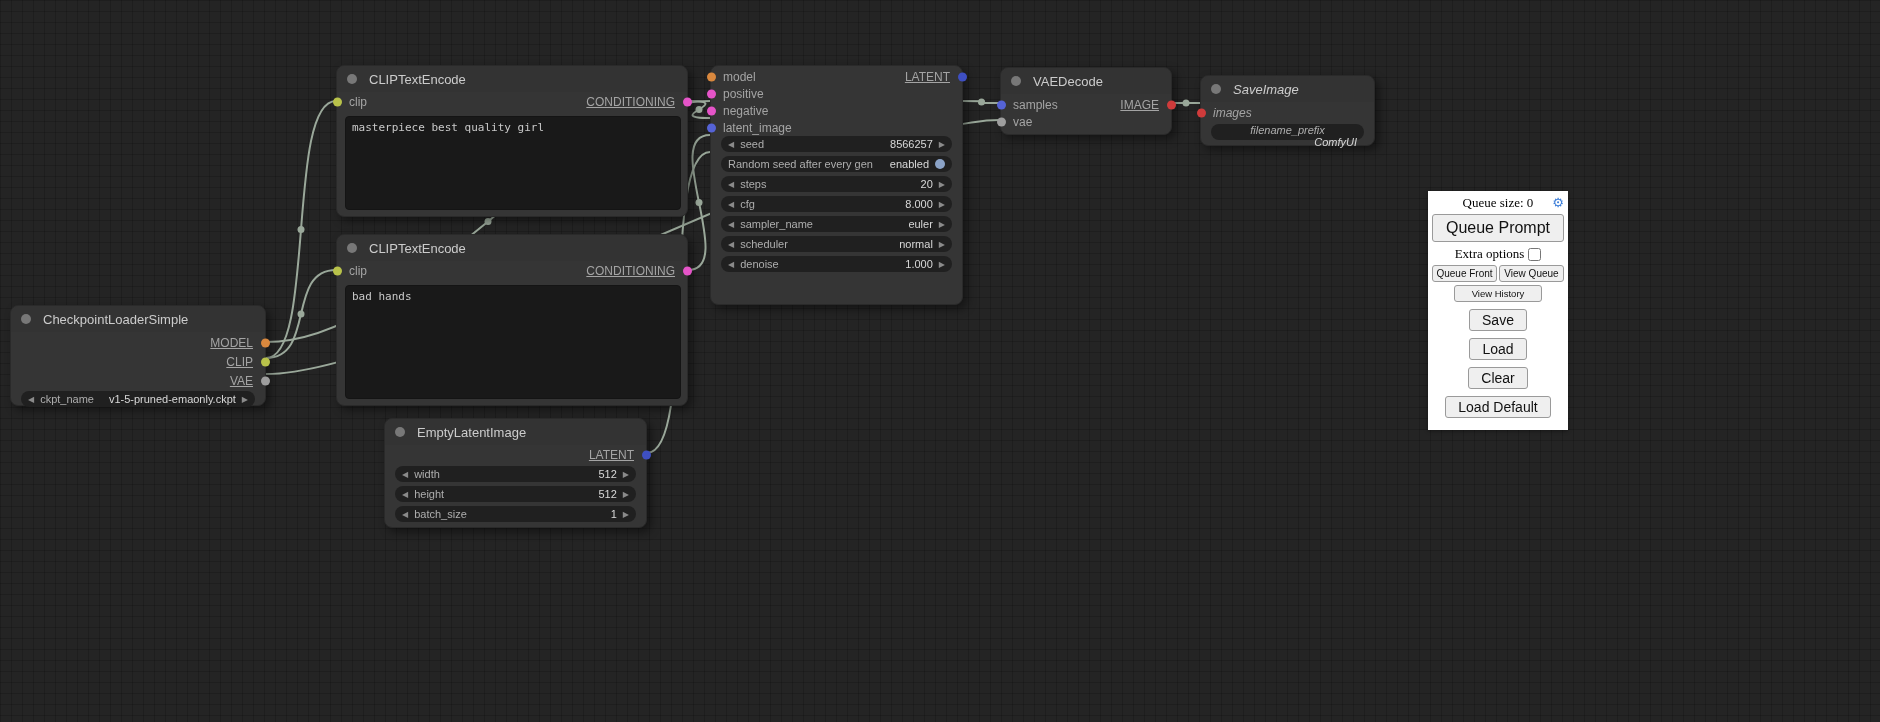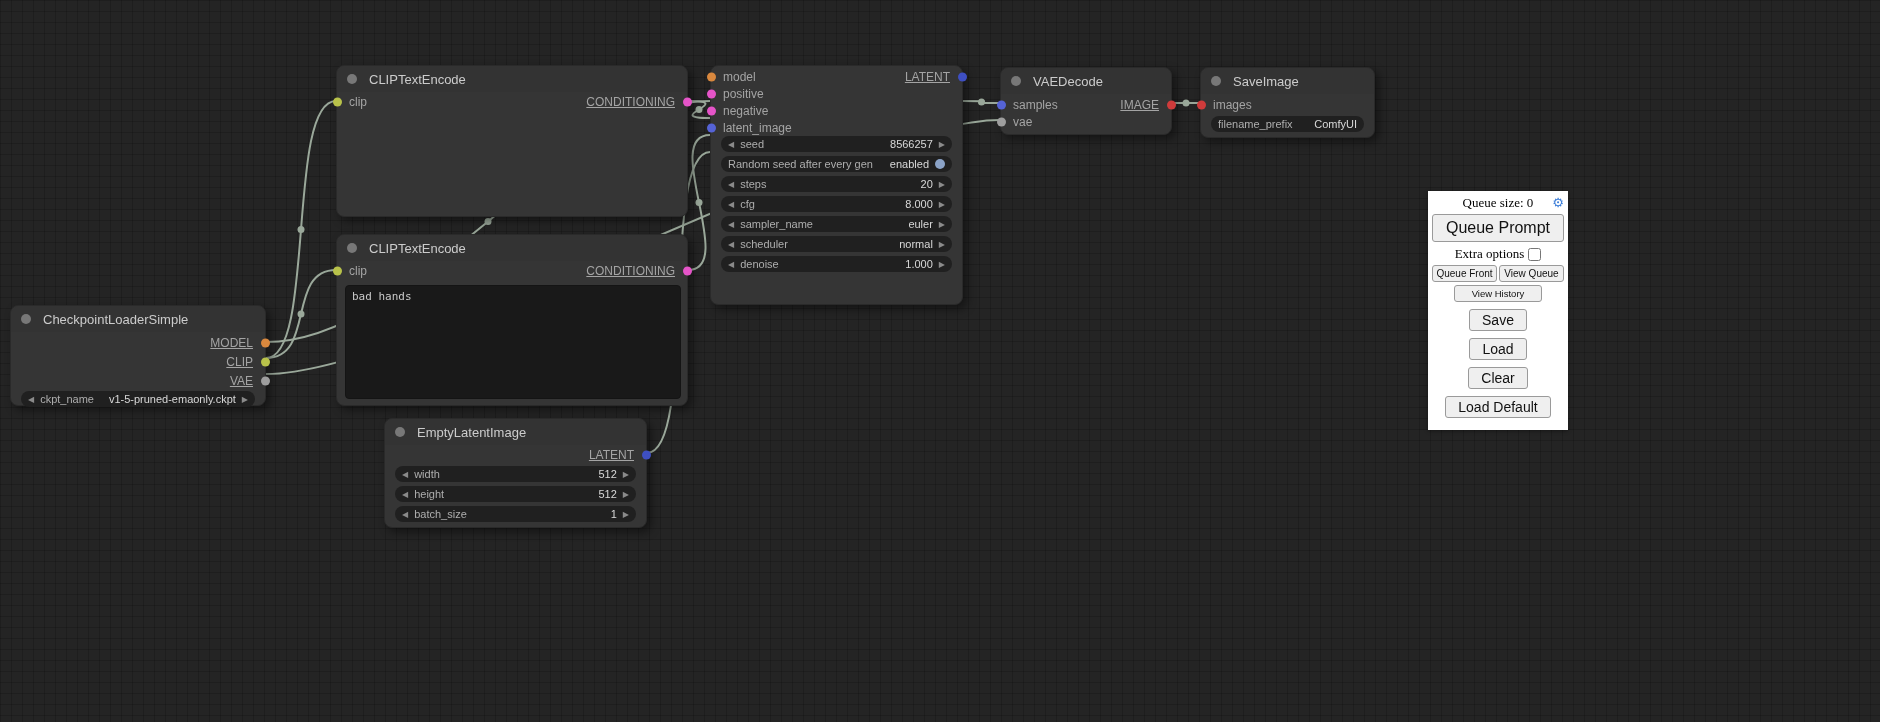--- a/index.html
+++ b/index.html
@@ -58,23 +58,23 @@
     padding:4px 6px;resize:none;outline:none;margin:6px 8px 0;
   }
 
   
   #node-checkpoint{left:10px;top:305px;width:256px;height:101px;}
   #node-clip-pos{left:336px;top:65px;width:352px;height:152px;}
   #node-clip-neg{left:336px;top:234px;width:352px;height:172px;}
   #node-latent{left:384px;top:418px;width:263px;height:110px;}
   #node-ksampler{left:710px;top:65px;width:253px;height:240px;}
   #node-vaedecode{left:1000px;top:67px;width:172px;height:68px;}
-  #node-saveimage{left:1200px;top:67px;width:175px;height:71px;}
+  #node-saveimage{left:1200px;top:75px;width:175px;height:71px;font-style:italic;}
   #node-checkpoint .widget{margin:2px 10px 0;}
-  #node-saveimage .widget{margin:3px 10px 0;}
+  #node-saveimage .widget{margin:3px 10px 0;flex-direction:column;}
   #node-clip-pos .prompt{width:336px;height:94px;}
   #node-clip-neg .prompt{width:336px;height:114px;}
   #node-latent .widgets{margin-top:3px;}
 
   
   .menu{
     position:absolute;z-index:2;left:1428px;top:191px;width:140px;
     background:#ffffff;color:#000;padding:3px 4px 12px;text-align:center;
     font-family:"Liberation Serif", serif;font-size:13px;
     box-shadow:0 1px 4px rgba(0,0,0,0.4);
@@ -146,20 +146,21 @@
   <div class="ntitle">
     <span class="tdot"></span>
     <span>CLIPTextEncode</span>
   </div>
   <div class="srow mt2">
     <span class="dot in" style="background-color: rgb(184, 194, 74);"></span>
     <span>clip</span>
     <span class="out-label">CONDITIONING</span>
     <span class="dot out" style="background-color: rgb(229, 84, 200);"></span>
   </div>
+  <textarea class="prompt" spellcheck="false" style="">masterpiece best quality girl</textarea>
 </div>
 
 <div class="node" id="node-clip-neg">
   <div class="ntitle">
     <span class="tdot"></span>
     <span>CLIPTextEncode</span>
   </div>
   <div class="srow mt2">
     <span class="dot in" style="background-color: rgb(184, 194, 74);"></span>
     <span>clip</span>

